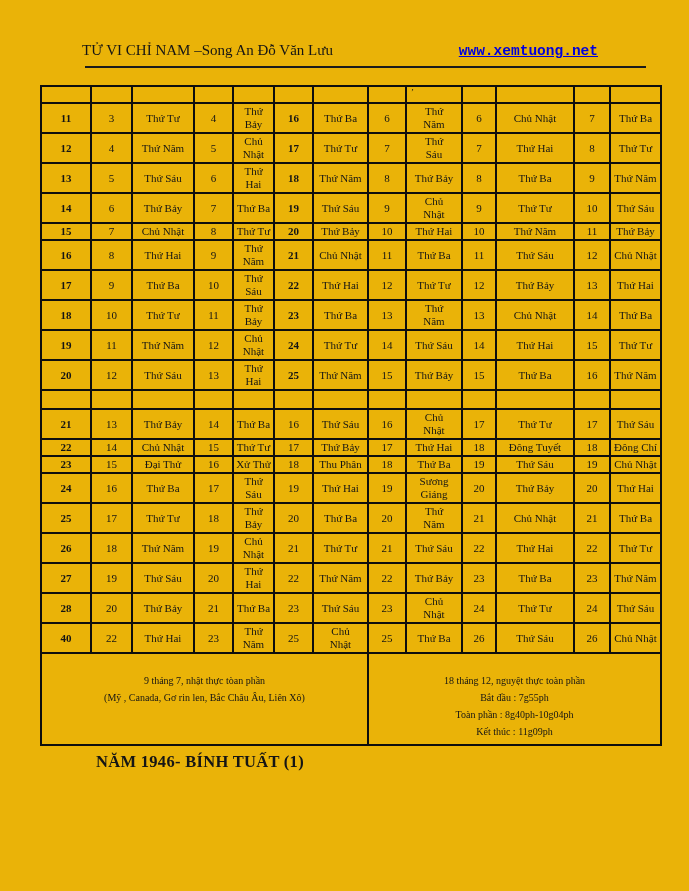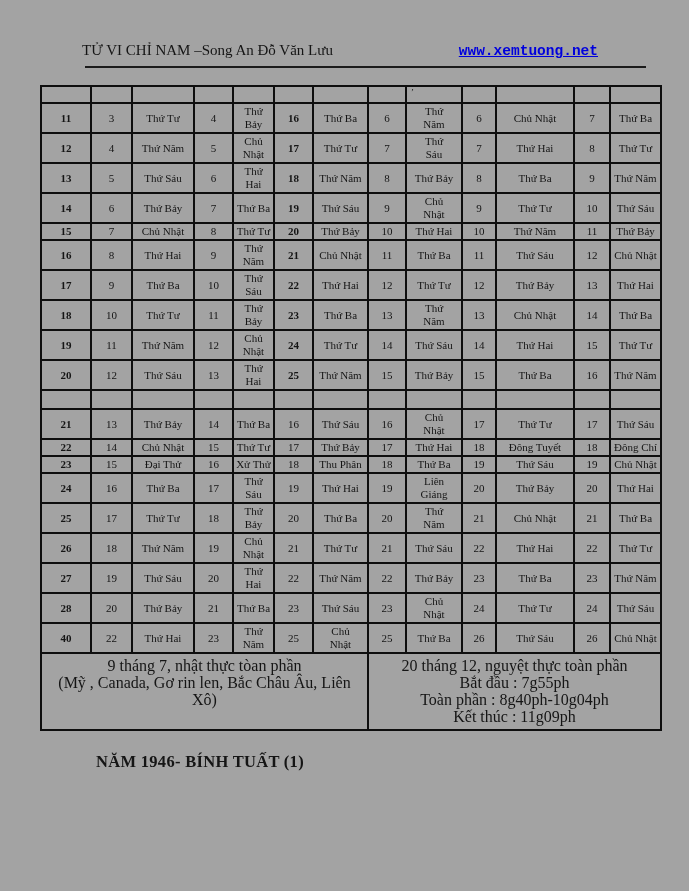--- a/index.html
+++ b/index.html
@@ -1,18 +1,18 @@
 <!DOCTYPE html>
 <html><head>
 <meta charset="utf-8">
 <style>
   html,body { margin:0; padding:0; background:#e8e8e8; }
   .page {
     position:relative; width:689px; height:891px; margin:0 auto;
-    background:#a3a3a3; font-family:"Liberation Serif", serif; color:#151515;
+    background:#eab308; font-family:"Liberation Serif", serif; color:#151515;
     overflow:hidden;
   }
   .hdr {
     position:absolute; top:42px; left:82px; right:91px;
     display:flex; justify-content:space-between; align-items:baseline;
   }
   .hdr-title { font-size:15px; white-space:nowrap; }
   .hdr-link {
     font-family:Liberation Mono, monospace; font-weight:bold;
     font-size:14.5px; text-decoration:underline; white-space:nowrap; cursor:pointer;
@@ -26,22 +26,22 @@
   table.cal td {
     border:2px solid #0e0e0e; padding:1px 2px;
     font-size:11px; line-height:13px; text-align:center; vertical-align:middle;
     white-space:pre-line; overflow:hidden;
   }
   table.cal tr.top-row td { height:13px; }
   table.cal tr.top-row td.mark { vertical-align:top; text-align:left; font-size:9px; line-height:8px; padding-left:4px; }
   table.cal tr.empty-row td { height:15px; }
   table.cal td.b { font-weight:bold; }
   table.cal tfoot td.foot {
-    height:71px; vertical-align:top; padding-top:3px;
-    font-size:16px; line-height:17px; white-space:pre-line;margin-top:17px;
+    height:71px; vertical-align:top; padding-top:18px;
+    font-size:10px; line-height:17px; white-space:pre-line;margin-top:17px;
   }
   .year-title {
     position:absolute; top:752px; left:96px;
     font-weight:bold; font-size:16.5px; letter-spacing:0.3px; white-space:nowrap;
   }
 </style>
 </head>
 <body>
 
 <div class="page">
@@ -308,21 +308,21 @@
         </tr>
         <tr>
           <td class="b">24</td>
           <td>16</td>
           <td>Thứ Ba</td>
           <td>17</td>
           <td>Thứ Sáu</td>
           <td>19</td>
           <td>Thứ Hai</td>
           <td>19</td>
-          <td>Liên
+          <td>Sương
 Giáng</td>
           <td>20</td>
           <td>Thứ Bảy</td>
           <td>20</td>
           <td>Thứ Hai</td>
         </tr>
         <tr>
           <td class="b">25</td>
           <td>17</td>
           <td>Thứ Tư</td>
@@ -402,21 +402,21 @@
           <td>26</td>
           <td>Thứ Sáu</td>
           <td>26</td>
           <td>Chủ Nhật</td>
         </tr>
       </tbody>
     <tfoot>
       <tr>
         <td colspan="7" class="foot">9 tháng 7, nhật thực tòan phần
 (Mỹ , Canada, Gơ rin len, Bắc Châu Âu, Liên Xô)</td>
-        <td colspan="6" class="foot">20 tháng 12, nguyệt thực toàn phần
+        <td colspan="6" class="foot">18 tháng 12, nguyệt thực toàn phần
 Bắt đầu : 7g55ph
 Toàn phần : 8g40ph-10g04ph
 Kết thúc : 11g09ph</td>
       </tr>
     </tfoot>
   </table>
 
   <div class="year-title">NĂM 1946- BÍNH TUẤT (1)</div>
 
 </div>

